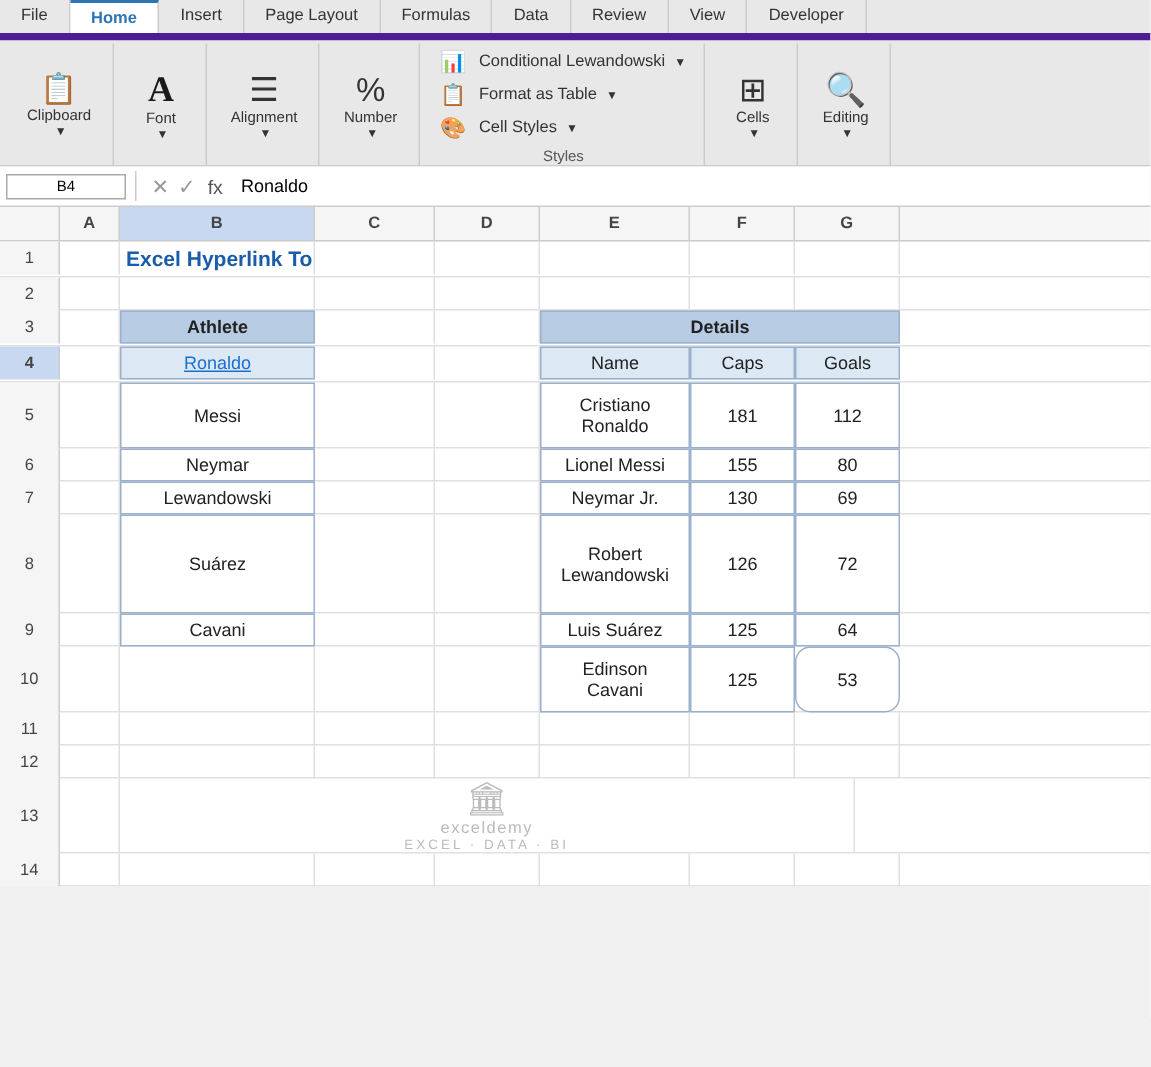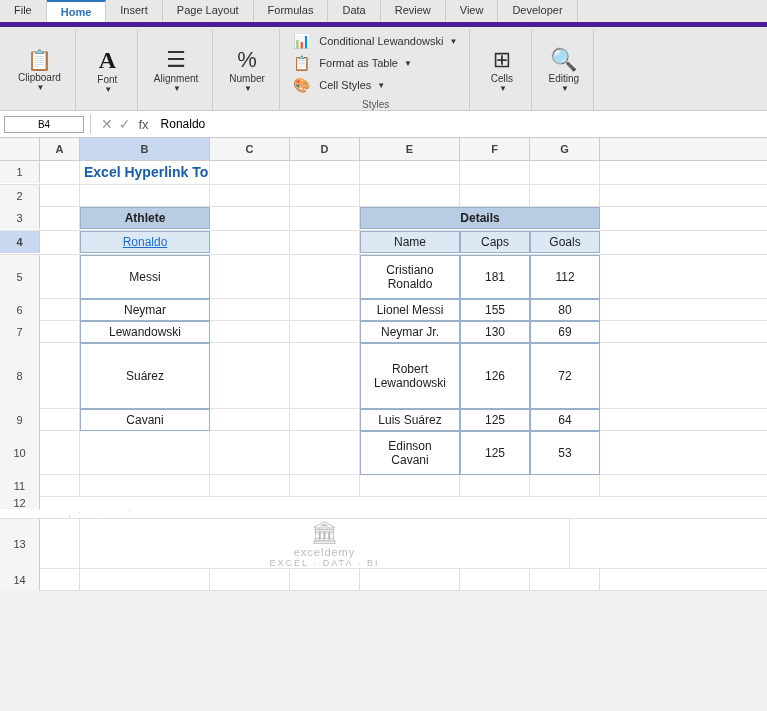--- a/index.html
+++ b/index.html
@@ -339,37 +339,37 @@
     <div class="cell col-a" style="height:44px;"></div>
     <div class="cell col-b" style="height:44px;"></div>
     <div class="cell col-c" style="height:44px;"></div>
     <div class="cell col-d" style="height:44px;"></div>
     <div class="cell col-e details-data" style="height:44px;text-align:center;">
       <span>Edinson<br>Cavani</span>
     </div>
     <div class="cell col-f details-data" style="height:44px;">
       <span>125</span>
     </div>
-    <div class="cell col-g details-data" style="height:44px;">
+    <div class="cell col-g details-data" style="height:44px;border-radius:10px;">
       <span>53</span>
     </div>
   </div>
 
   <div class="spreadsheet-row" style="height:22px;">
     <div class="row-num">11</div>
     <div class="cell col-a"></div>
     <div class="cell col-b"></div>
     <div class="cell col-c"></div>
     <div class="cell col-d"></div>
     <div class="cell col-e"></div>
     <div class="cell col-f"></div>
     <div class="cell col-g"></div>
   </div>
 
-  <div class="spreadsheet-row" style="height:22px;flex-direction:column;">
+  <div class="spreadsheet-row" style="height:22px;">
     <div class="row-num">12</div>
     <div class="cell col-a"></div>
     <div class="cell col-b"></div>
     <div class="cell col-c"></div>
     <div class="cell col-d"></div>
     <div class="cell col-e"></div>
     <div class="cell col-f"></div>
     <div class="cell col-g"></div>
   </div>
 

